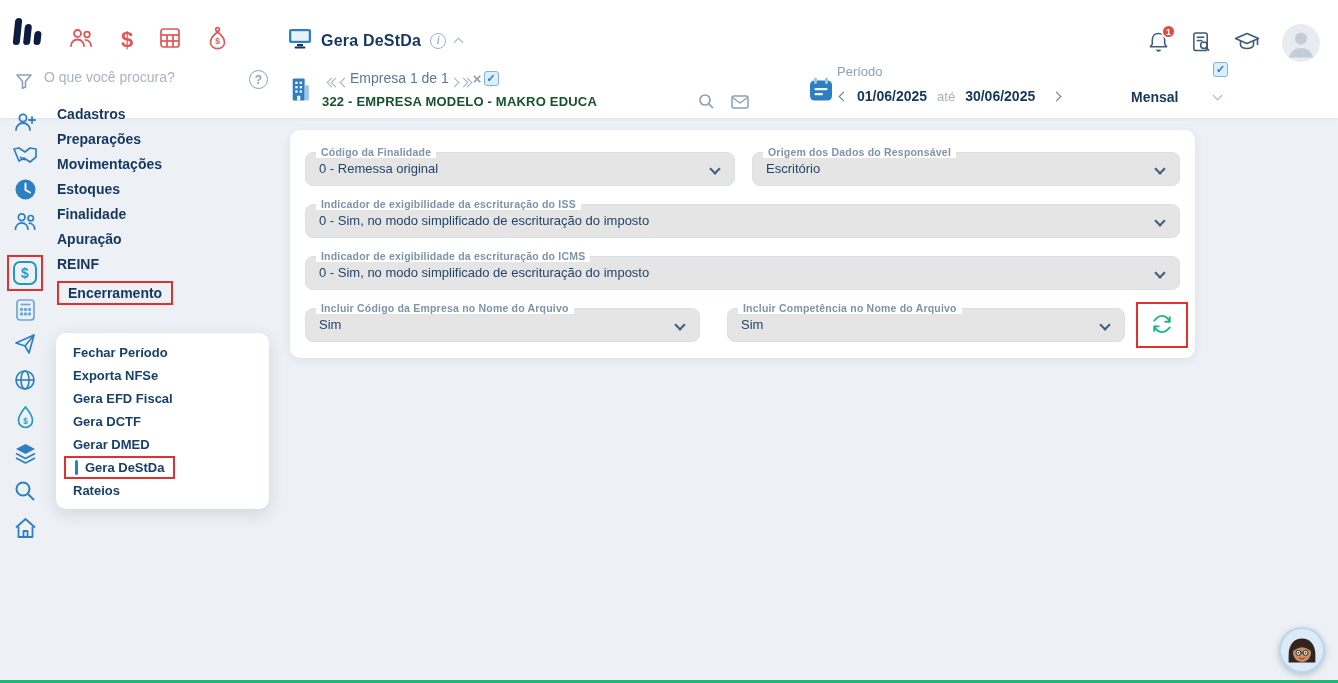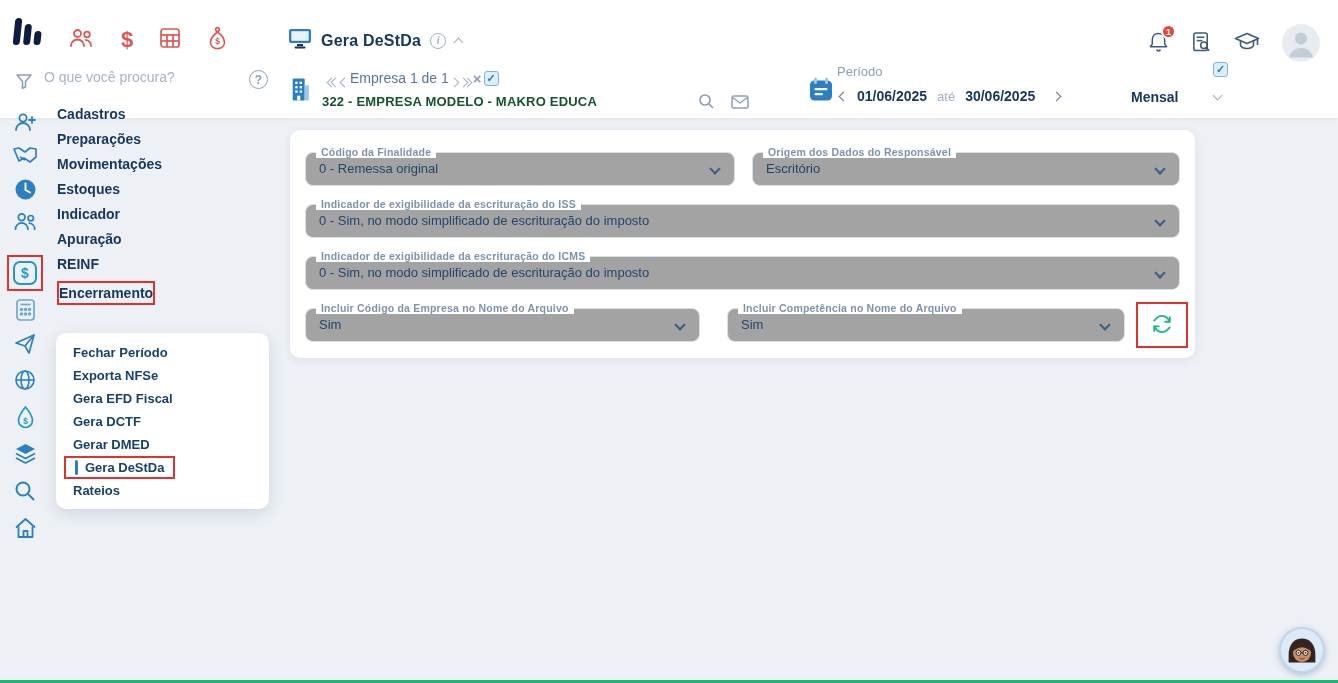--- a/index.html
+++ b/index.html
@@ -53,29 +53,29 @@
 
   
   .rail-btn{position:absolute;left:12px;width:26px;height:26px}
   .red-frame{border:2px solid #e0312f}
   .rail-frame{position:absolute;left:7px;top:255px;width:36px;height:36px;display:flex;align-items:center;justify-content:center}
   .dollar-sq{width:24px;height:24px;border:2px solid #1f9ac2;border-radius:7px;color:#1f9ac2;font-size:14px;font-weight:700;display:flex;align-items:center;justify-content:center}
 
   
   .menu{position:absolute;left:57px;top:101px;width:215px}
   .menu-item{height:25px;display:flex;align-items:center;font-size:14px;font-weight:700;color:#14365f;cursor:pointer}
-  .menu-item.annot{height:auto;margin:5px 0 3px;padding:2px 0;display:inline-flex}
+  .menu-item.annot{height:auto;margin:5px 0 3px;padding:2px 9px;display:inline-flex}
   .submenu{position:absolute;left:56px;top:333px;width:213px;height:176px;background:#fff;border-radius:10px;box-shadow:0 5px 16px rgba(18,42,77,.13);padding:8px 0 6px}
   .sub-item{height:23px;display:flex;align-items:center;padding-left:17px;font-size:13px;font-weight:600;color:#17406b;cursor:pointer}
   .sub-item.annot{margin-left:8px;padding:2px 9px;height:auto;display:inline-flex;gap:7px;align-items:center}
   .sel-bar{width:3px;height:15px;background:#2d7fc1;border-radius:2px}
 
   
   .card{position:absolute;left:290px;top:130px;width:905px;height:228px;background:#fff;border-radius:10px;box-shadow:0 2px 10px rgba(18,42,77,.08)}
-  .field{position:absolute;height:34px;border:1px solid #d8e0ea;border-radius:8px;background:#a3a3a3;cursor:pointer}
+  .field{position:absolute;height:34px;border:1px solid #d8e0ea;border-radius:8px;background:#e5e5e5;cursor:pointer}
   .flabel{position:absolute;top:-7px;left:10px;background:#fff;padding:0 5px;font-size:10.5px;font-weight:700;color:#7e93a9;letter-spacing:.2px;white-space:nowrap}
   .fvalue{display:block;line-height:32px;padding-left:13px;font-size:13px;font-weight:500;color:#23456b;white-space:nowrap;overflow:hidden}
   .fchv{position:absolute;right:15px;top:12px;width:8px;height:8px;border-right:2px solid #3f5d7d;border-top:2px solid #3f5d7d;transform:rotate(135deg)}
   .refresh-frame{position:absolute;left:846px;top:172px;padding:3px;display:flex}
   .refresh-btn{width:42px;height:36px;border-radius:6px;background:#fff}
 
   
   .assistant{position:absolute;left:1279px;top:627px;width:46px;height:46px;border-radius:50%;overflow:hidden;border:2px solid #bcd7ee;box-shadow:0 2px 6px rgba(18,42,77,.25);cursor:pointer;background:#cfe3f2}
   .bottom-accent{position:absolute;left:0;right:0;bottom:0;height:3px;background:#21b573}
 </style>
@@ -379,21 +379,21 @@
           <rect x="9.5" y="14" width="4" height="6"></rect>
       </svg>
     </span>
   </button>
 
   <nav class="menu">
     <div class="menu-item">Cadastros</div>
     <div class="menu-item">Preparações</div>
     <div class="menu-item">Movimentações</div>
     <div class="menu-item">Estoques</div>
-    <div class="menu-item">Indicador</div>
+    <div class="menu-item">Finalidade</div>
     <div class="menu-item">Apuração</div>
     <div class="menu-item">REINF</div>
     <div class="menu-item annot red-frame">Encerramento</div>
   </nav>
 
   <div class="submenu">
     <div class="sub-item">Fechar Período</div>
     <div class="sub-item">Exporta NFSe</div>
     <div class="sub-item">Gera EFD Fiscal</div>
     <div class="sub-item">Gera DCTF</div>

